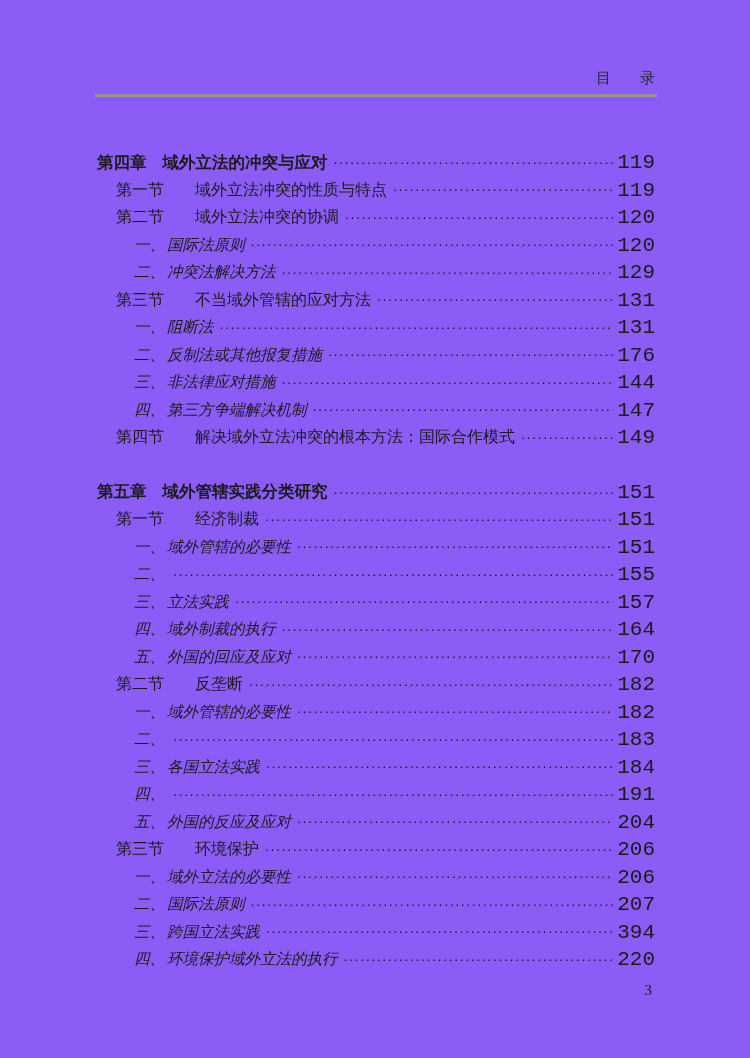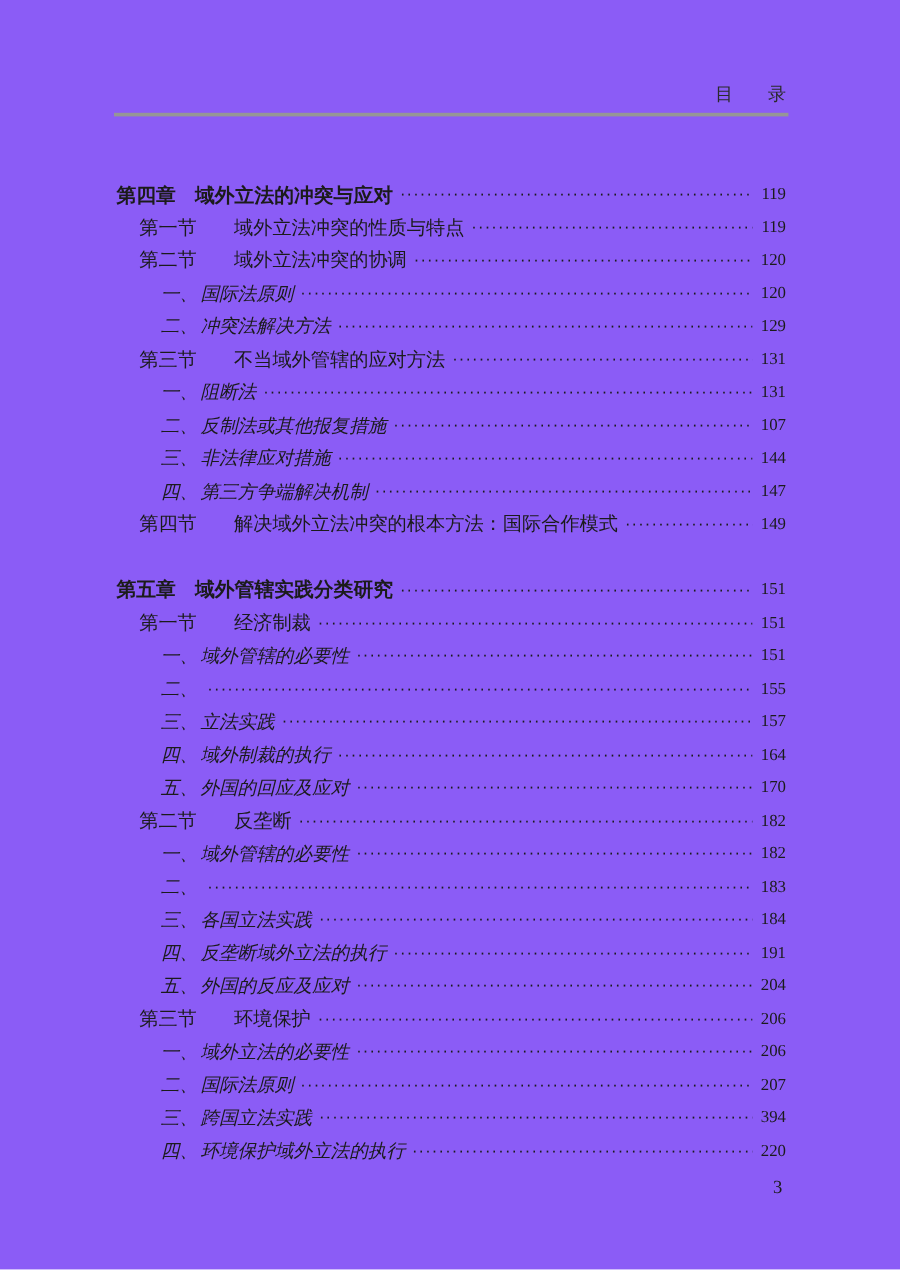--- a/index.html
+++ b/index.html
@@ -80,24 +80,24 @@
     content: "····································································································································";
     font-family: "DejaVu Sans", sans-serif;
     font-style: normal;
     font-weight: 400;
     font-size: 13px;
     letter-spacing: 1.4px;
     color: #1b1b1b;
   }
   .page-num {
     flex: 0 0 auto;
-    font-family: Liberation Serif, serif;
+    font-family: Liberation Mono, monospace;
     font-style: normal;
     font-weight: 400;
-    font-size: 14px;
+    font-size: 21px;
     text-align: right;
     min-width: 24px;
   }
   .folio {
     position: absolute;
     top: 981px;
     right: 98px;
     font-size: 15.5px;
     font-family: "Liberation Serif", serif;
     color: #1b1b1b;
@@ -151,21 +151,21 @@
         <div class="toc-row item">
           <span class="entry-label">一、</span>
           <span class="entry-title">阻断法</span>
           <span class="leader"></span>
           <span class="page-num">131</span>
         </div>
         <div class="toc-row item">
           <span class="entry-label">二、</span>
           <span class="entry-title">反制法或其他报复措施</span>
           <span class="leader"></span>
-          <span class="page-num">107</span>
+          <span class="page-num">176</span>
         </div>
         <div class="toc-row item">
           <span class="entry-label">三、</span>
           <span class="entry-title">非法律应对措施</span>
           <span class="leader"></span>
           <span class="page-num">144</span>
         </div>
         <div class="toc-row item">
           <span class="entry-label">四、</span>
           <span class="entry-title">第三方争端解决机制</span>
@@ -239,21 +239,20 @@
           <span class="page-num">183</span>
         </div>
         <div class="toc-row item">
           <span class="entry-label">三、</span>
           <span class="entry-title">各国立法实践</span>
           <span class="leader"></span>
           <span class="page-num">184</span>
         </div>
         <div class="toc-row item">
           <span class="entry-label">四、</span>
-          <span class="entry-title">反垄断域外立法的执行</span>
           <span class="leader"></span>
           <span class="page-num">191</span>
         </div>
         <div class="toc-row item">
           <span class="entry-label">五、</span>
           <span class="entry-title">外国的反应及应对</span>
           <span class="leader"></span>
           <span class="page-num">204</span>
         </div>
         <div class="toc-row section">

